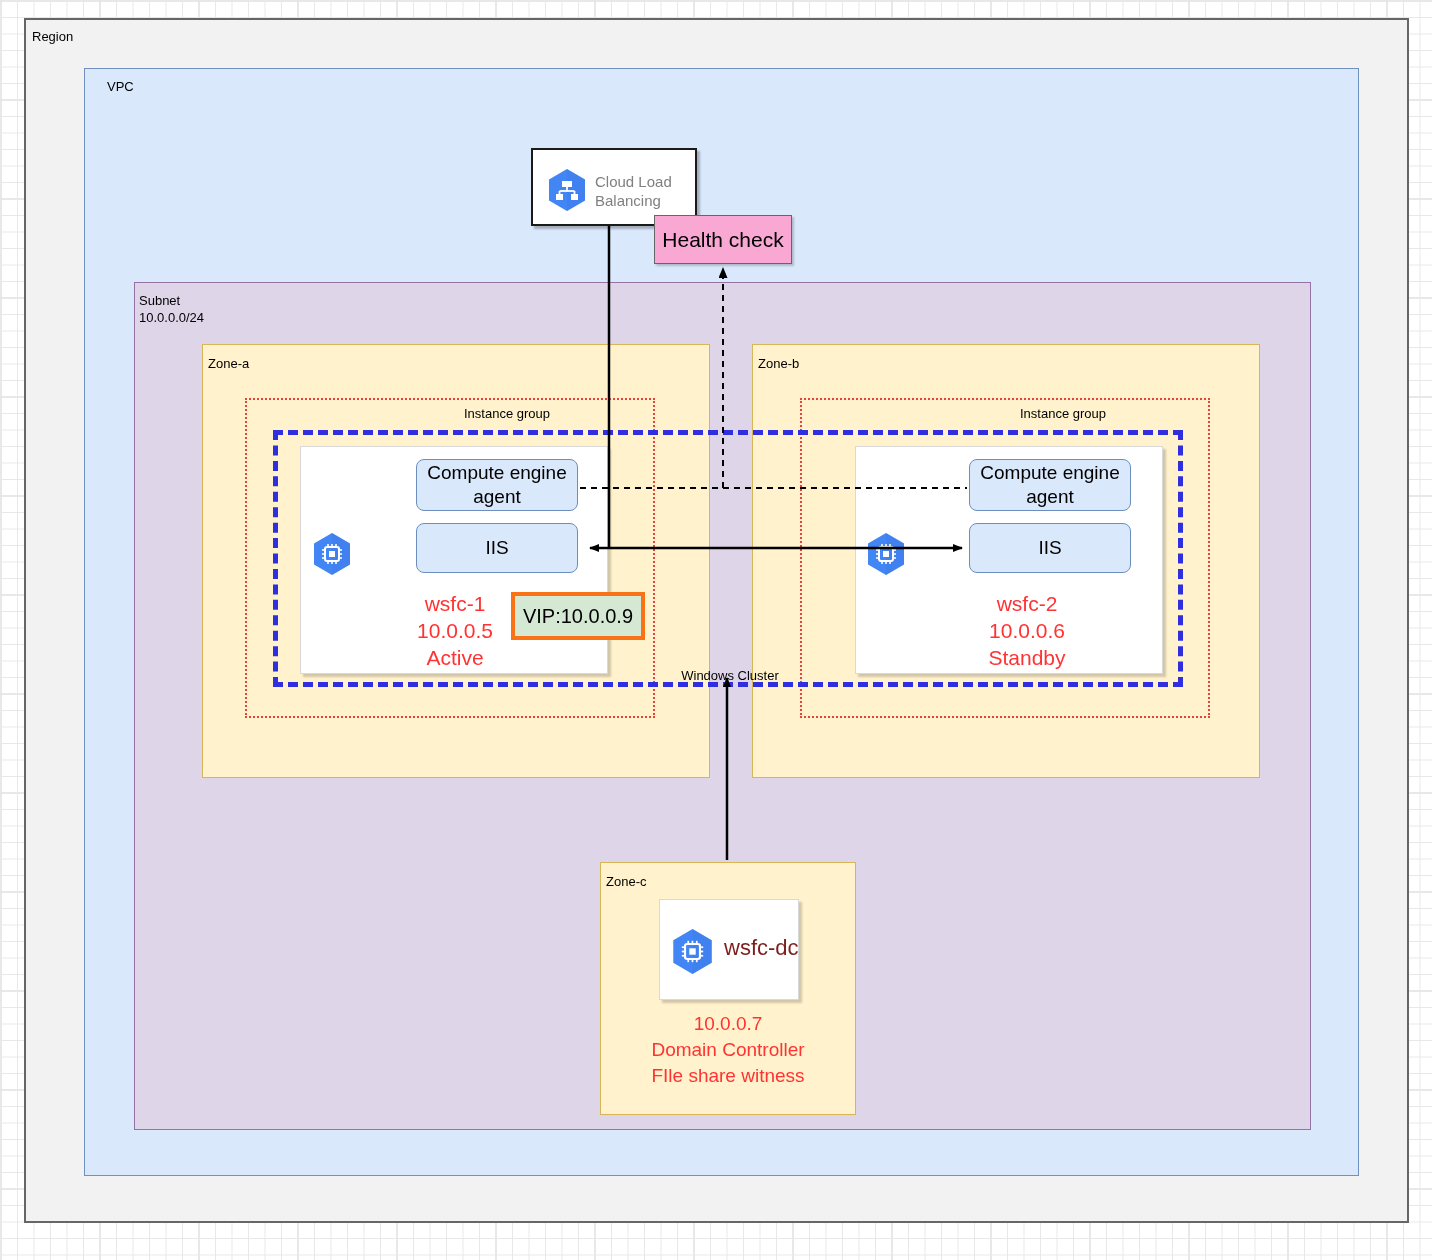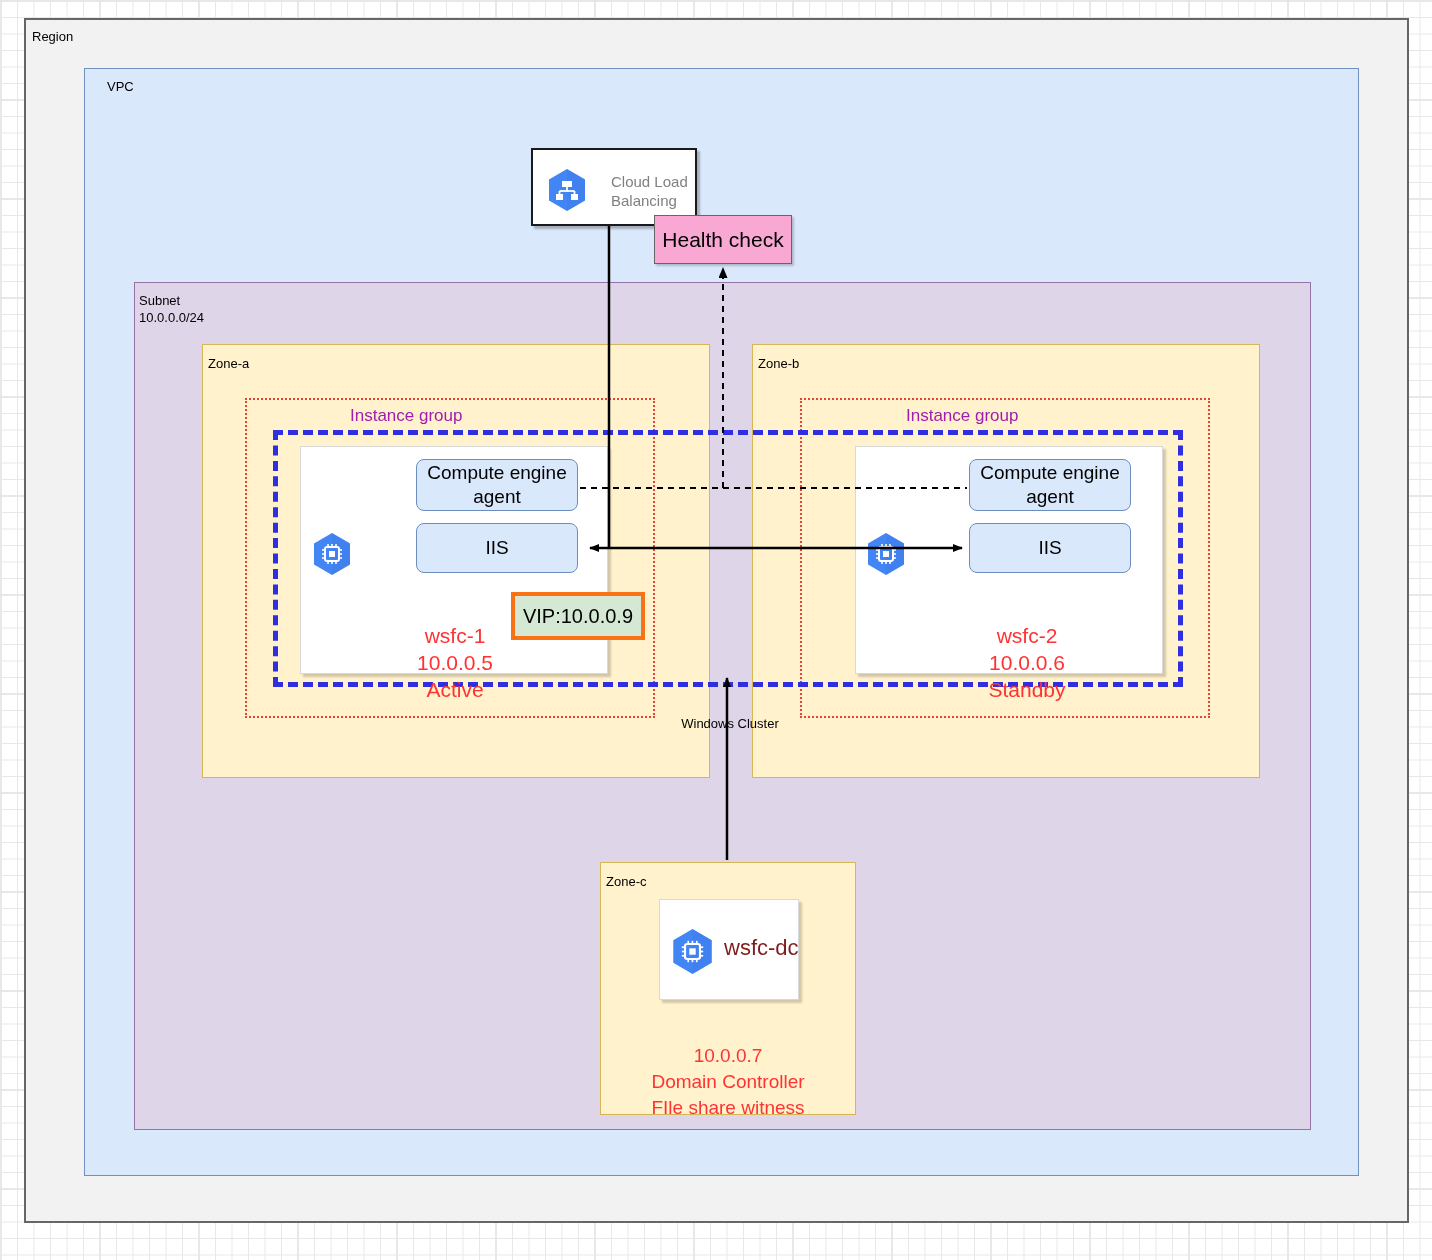--- a/index.html
+++ b/index.html
@@ -80,37 +80,36 @@
   }
   #label-region { left: 32px; top: 28px; }
   #label-vpc { left: 107px; top: 78px; }
   #label-subnet { left: 139px; top: 292px; }
   #label-zone-a { left: 208px; top: 355px; }
   #label-zone-b { left: 758px; top: 355px; }
   #label-zone-c { left: 606px; top: 873px; }
 
   .ig-label {
     position: absolute;
-    font-size: 17px;
-    color: #a21caf;
-    text-align: left;
+    font-size: 13px;
+    color: #000000;
+    text-align: right;
     width: 200px;
   }
   #label-ig-a { left: 350px; top: 406px; }
   #label-ig-b { left: 906px; top: 406px; }
 
   #label-windows-cluster {
     position: absolute;
     left: 650px; top: 668px;
     font-size: 13px;
     color: #000;
     width: 160px;
     text-align: center;
     background: transparent;
-    margin-top: 48px;
   }
 
   
   .vm-card {
     position: absolute;
     background: #ffffff;
     border: 1px solid #d9d9d9;
     box-shadow: 3px 3px 2px rgba(0,0,0,0.18);
     box-sizing: border-box;
   }
@@ -139,21 +138,20 @@
   #svc-iis-b   { left: 969px; top: 523px; width: 162px; height: 50px; }
 
   
   .vm-info {
     position: absolute;
     color: #ff3333;
     font-size: 21px;
     line-height: 27px;
     text-align: center;
     white-space: pre-line;
-    margin-top: 32px;
   }
   #info-wsfc-1 { left: 360px; top: 590px; width: 190px; }
   #info-wsfc-2 { left: 932px; top: 590px; width: 190px; }
   #info-wsfc-dc { left: 614px; top: 1011px; width: 228px; font-size: 19px; line-height: 26px; }
 
   
   #label-wsfc-dc {
     position: absolute;
     left: 724px; top: 935px;
     font-size: 22px;
@@ -178,21 +176,20 @@
     box-sizing: border-box;
   }
   #clb-label {
     position: absolute;
     left: 595px; top: 172px;
     width: 100px;
     font-size: 15px;
     line-height: 19px;
     color: #808080;
     white-space: pre-line;
-    margin-left: 16px;
   }
 
   
   #health-check-box {
     position: absolute;
     left: 654px; top: 215px; width: 138px; height: 49px;
     background: #f9a8d4;
     border: 1px solid #666666;
     box-shadow: 2px 2px 2px rgba(0,0,0,0.2);
     box-sizing: border-box;

